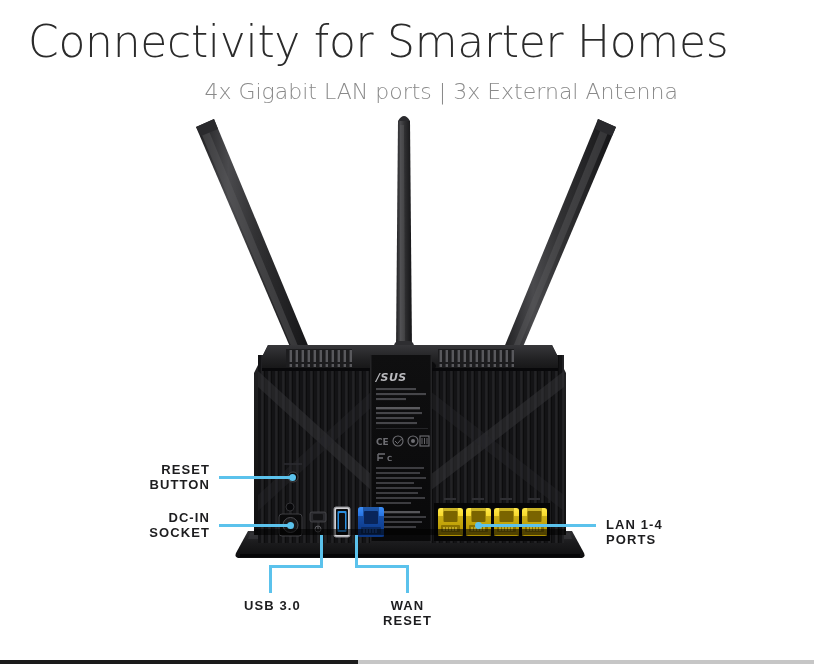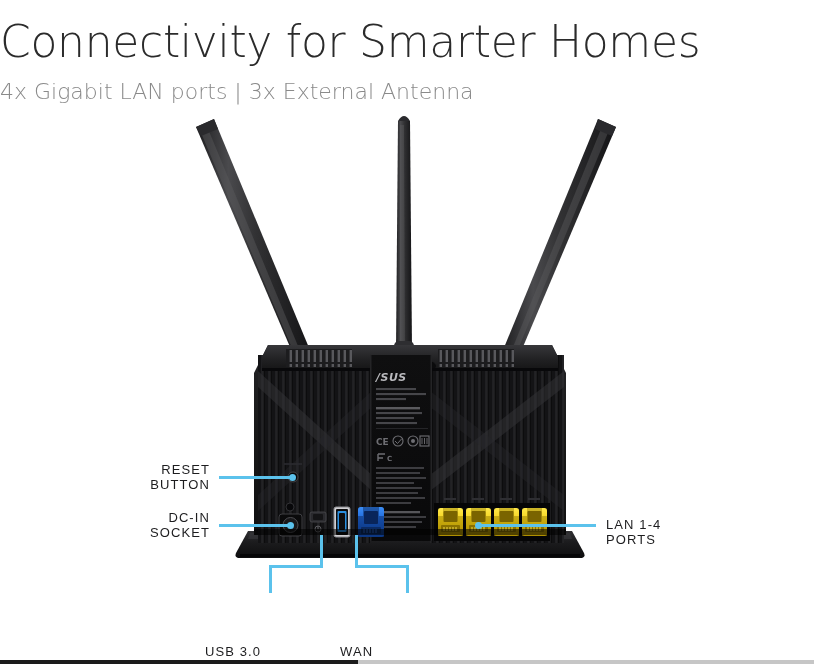--- a/index.html
+++ b/index.html
@@ -15,44 +15,45 @@
   
   .title{
     position:absolute;left:0;top:16px;width:662px;
     text-align:center;
     font-size:44px;
     font-weight:300;
     letter-spacing:-0.3px;
     color:#2b2b2b;
     font-family:"DejaVu Sans","Liberation Sans",sans-serif;
     white-space:nowrap;
+    padding-left:28px;
   }
   .subtitle{
     position:absolute;left:0;top:79px;width:678px;
-    text-align:left;
+    text-align:right;
     font-size:22px;
     font-weight:300;
     color:#8a8a8a;
     font-family:"DejaVu Sans","Liberation Sans",sans-serif;
     white-space:nowrap;
   }
 
   
   .callout{
     position:absolute;
     font-size:13px;
-    font-weight:normal;
+    font-weight:bold;
     letter-spacing:1.1px;
     color:#1d1d1f;
     line-height:15px;
     white-space:pre-line;
   }
   .ca-right{text-align:right;}
   .ca-left{text-align:left;margin-top:7px;}
-  .ca-center{margin-top:46px;}
+  .ca-center{text-align:center;}
 
   
   .lead{position:absolute;background:#5bc2ec;}
   .dot{position:absolute;width:7px;height:7px;border-radius:50%;background:#5bc2ec;}
 
   
   .foot{position:absolute;left:0;bottom:0;height:4px;width:814px;background:#c6c6c6;}
   .foot-fill{position:absolute;left:0;top:0;height:4px;background:#1b1b1b;}
 
   svg{display:block;}

